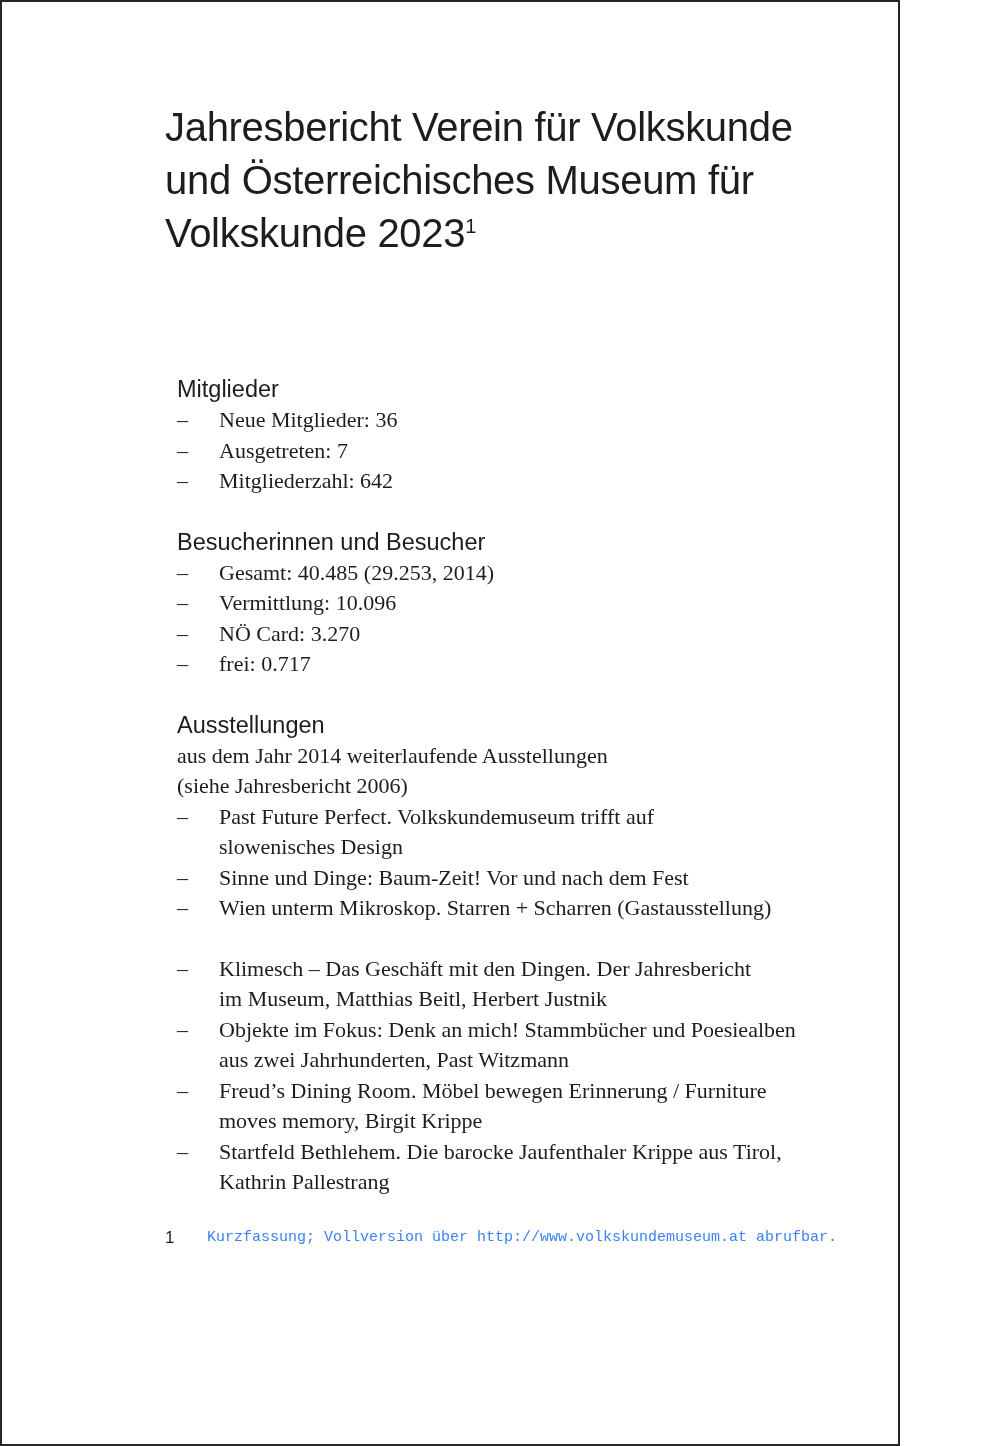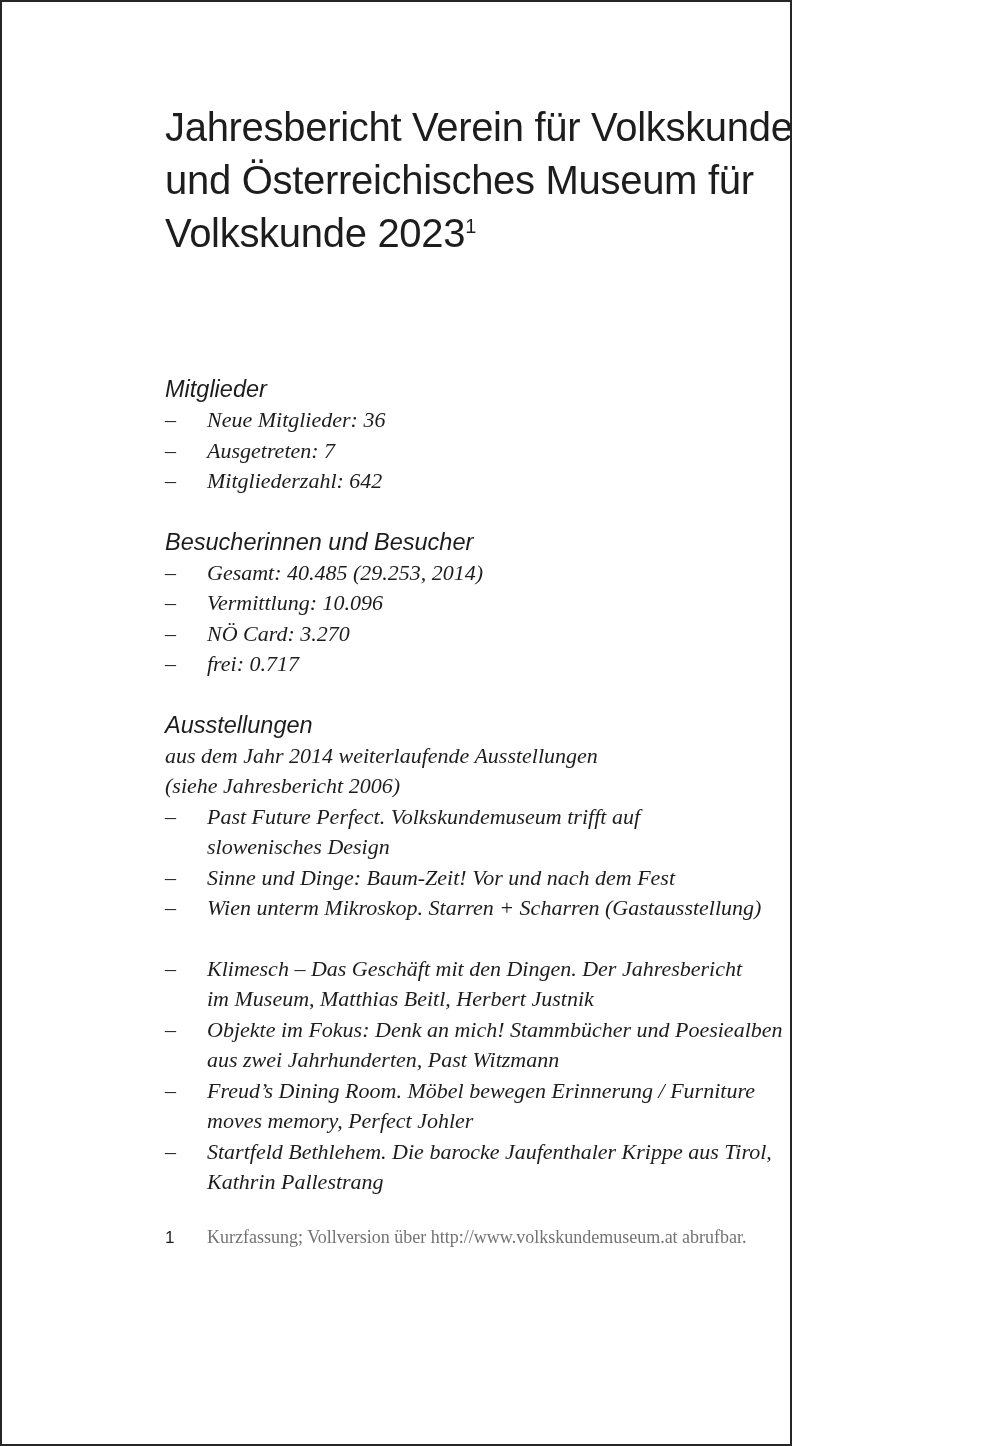--- a/index.html
+++ b/index.html
@@ -2,21 +2,21 @@
 <html lang="de"><head>
 <meta charset="utf-8">
 <style>
   html, body {
     margin: 0;
     padding: 0;
     background: #ffffff;
   }
   .page {
     position: relative;
-    width: 792px;
+    width: 900px;
     height: 1446px;
     box-sizing: border-box;
     background: #ffffff;
     border: 2px solid #262626;
     overflow: hidden;
     color: #1d1d1d;
   }
   .content {
     position: absolute;
     left: 163px;
@@ -33,21 +33,21 @@
     letter-spacing: -0.3px;
     color: #1d1d1d;
   }
   .title-line { white-space: nowrap; }
   .title sup {
     font-size: 20px;
     line-height: 0;
     vertical-align: 14px;
     letter-spacing: 0;
   }
-  section { margin: 0; padding: 0; font-style: italic; }
+  section { margin: 12px; padding: 0; }
   .sec { margin-top: 30px; }
   .sec-first { margin-top: 114px; }
   h2 {
     margin: 0;
     padding: 0;
     font-family: "Liberation Sans", sans-serif;
     font-weight: 400;
     font-size: 23.5px;
     line-height: 31px;
     color: #1d1d1d;
@@ -77,24 +77,24 @@
     align-items: flex-start;
   }
   .fn-marker {
     flex: 0 0 42px;
     font-family: "Liberation Sans", sans-serif;
     font-size: 17px;
     line-height: 25px;
     color: #1d1d1d;
   }
   .fn-text {
-    font-family: Liberation Serif, serif;
-    font-size: 18px;
+    font-family: Liberation Mono, monospace;
+    font-size: 15px;
     line-height: 25px;
-    color: #737373;
+    color: #3b82f6;
     white-space: nowrap;
   }
 </style>
 </head>
 <body>
 
 <div class="page">
   <div class="content">
 
     <h1 class="title">
@@ -190,21 +190,21 @@
         <span class="dash">–</span>
         <span class="itext">
             <span class="l">Objekte im Fokus: Denk an mich! Stammbücher und Poesiealben</span>
             <span class="l">aus zwei Jahrhunderten, Past Witzmann</span>
           </span>
       </div>
       <div class="item serif">
         <span class="dash">–</span>
         <span class="itext">
             <span class="l">Freud’s Dining Room. Möbel bewegen Erinnerung / Furniture</span>
-            <span class="l">moves memory, Perfect Johler</span>
+            <span class="l">moves memory, Birgit Krippe</span>
           </span>
       </div>
       <div class="item serif">
         <span class="dash">–</span>
         <span class="itext">
             <span class="l">Startfeld Bethlehem. Die barocke Jaufenthaler Krippe aus Tirol,</span>
             <span class="l">Kathrin Pallestrang</span>
           </span>
       </div>
     </section>

